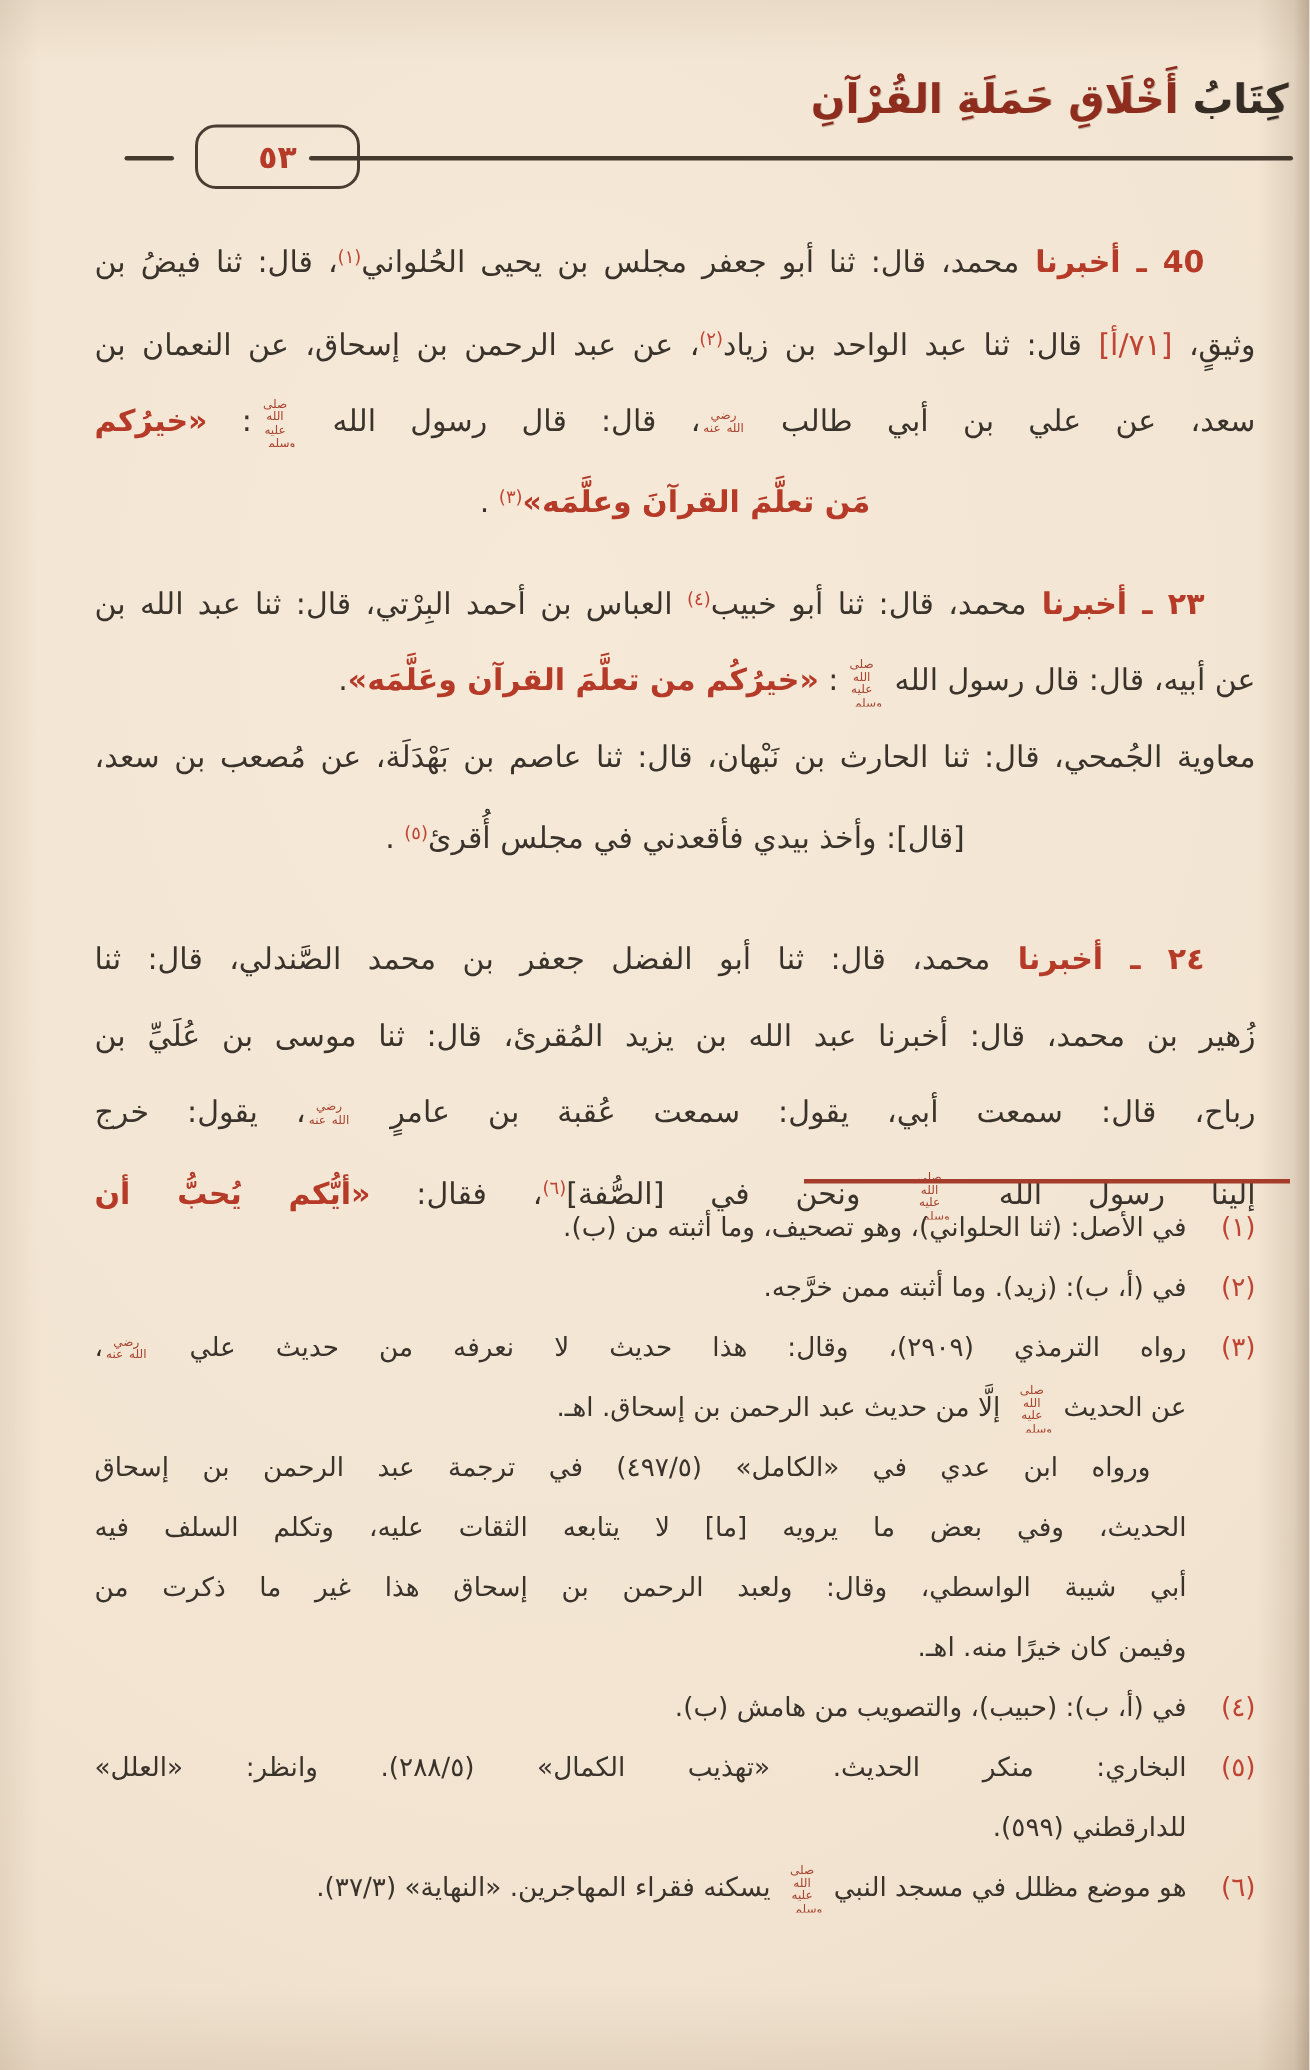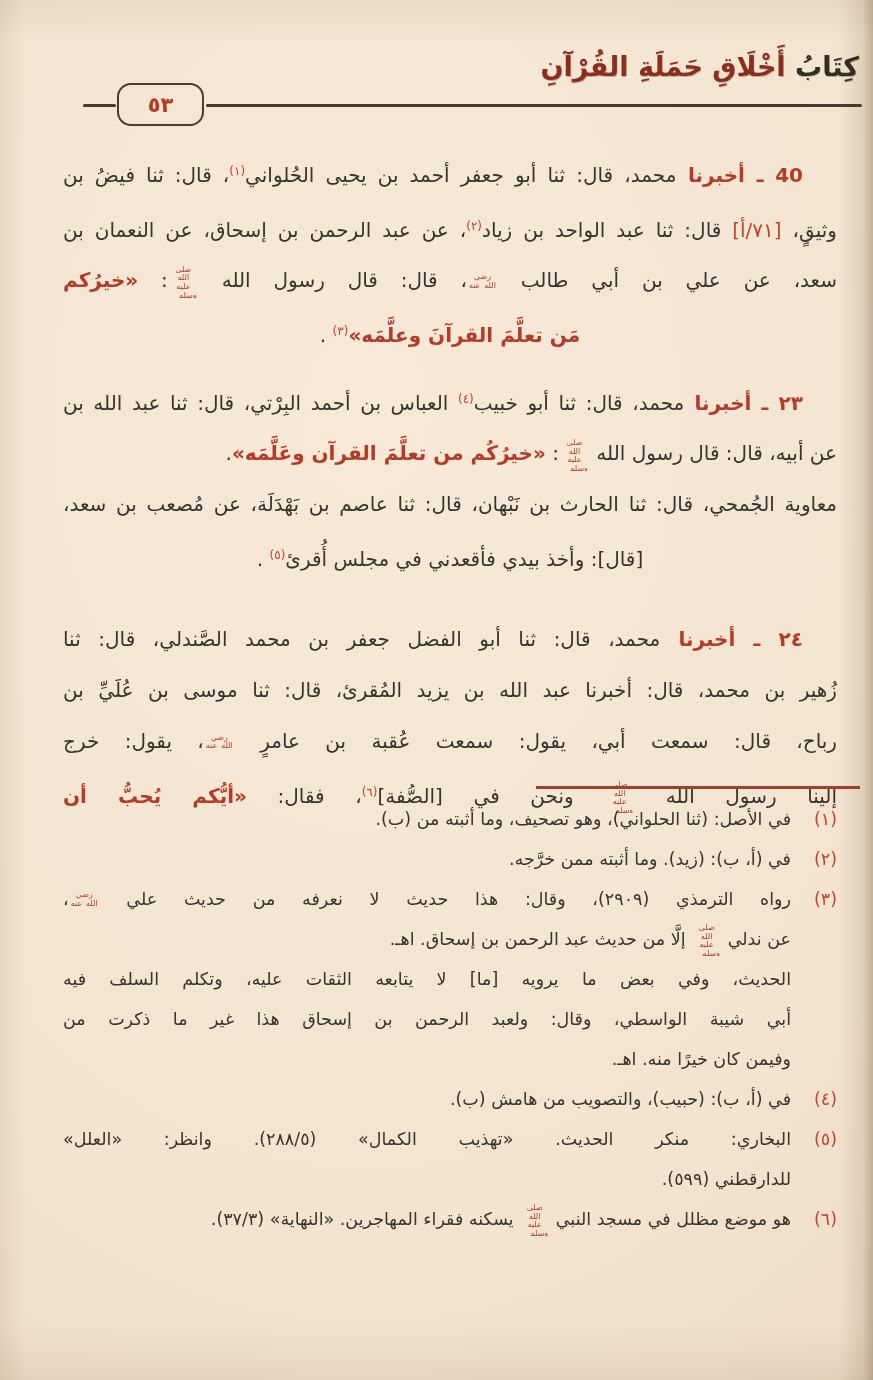--- a/index.html
+++ b/index.html
@@ -36,21 +36,21 @@
     position:absolute;top:52px;right:14px;width:300px;
     text-align:left;font-weight:bold;font-size:27px;line-height:1.1;
     letter-spacing:-1px;white-space:nowrap;
     text-shadow:.6px .6px 0 rgba(40,20,10,.25);
   }
   .title-black{color:#352d24;}
   .title-red{color:#8e2d1e;}
   .header-rule{position:absolute;top:104px;left:206px;right:11px;height:3px;background:var(--rule);border-radius:2px;}
   .header-dash{position:absolute;top:104px;left:83px;width:33px;height:3px;background:var(--rule);border-radius:2px;}
   .page-badge{
-    position:absolute;top:83px;left:117px;width:87px;height:43px;
+    position:absolute;top:83px;left:130px;width:110px;height:43px;
     border:2.5px solid #493e31;border-radius:14px;
     display:flex;align-items:center;justify-content:center;
     background:transparent;
   }
   .page-num{color:var(--red);font-size:21px;font-weight:bold;letter-spacing:2px;}
   
   .matn{position:absolute;top:146px;right:36px;width:774px;font-size:20px;}
   .para{margin:0;}
   .para + .para.gap-sm{margin-top:13px;}
   .para + .para.gap-lg{margin-top:29px;}
@@ -90,21 +90,21 @@
     <span class="title-red">أَخْلَاقِ حَمَلَةِ القُرْآنِ</span>
   </div>
   <div class="header-dash"></div>
   <div class="page-badge">
     <span class="page-num">٥٣</span>
   </div>
   <div class="header-rule"></div>
 
   <div class="matn">
     <div class="para">
-      <div class="ln fill ind"><span class="sg-red">40 ـ أخبرنا </span><span class="sg-ink">محمد، قال: ثنا أبو جعفر أحمد بن يحيى الحُلواني</span><span class="sg-sup">(١)</span><span class="sg-ink">، قال: ثنا فيضُ بن</span></div>
+      <div class="ln fill ind"><span class="sg-red">40 ـ أخبرنا </span><span class="sg-ink">محمد، قال: ثنا أبو جعفر مجلس بن يحيى الحُلواني</span><span class="sg-sup">(١)</span><span class="sg-ink">، قال: ثنا فيضُ بن</span></div>
       <div class="ln fill"><span class="sg-ink">وثيقٍ، </span><span class="sg-red2">[٧١/أ]</span><span class="sg-ink"> قال: ثنا عبد الواحد بن زياد</span><span class="sg-sup">(٢)</span><span class="sg-ink">، عن عبد الرحمن بن إسحاق، عن النعمان بن</span></div>
       <div class="ln fill"><span class="sg-ink">سعد، عن علي بن أبي طالب </span><span class="sg-hon">رضي الله عنه</span><span class="sg-ink">، قال: قال رسول الله </span><span class="sg-hon">صلى الله عليه وسلم</span><span class="sg-ink">: </span><span class="sg-red">«خيرُكم</span></div>
       <div class="ln center"><span class="sg-red">مَن تعلَّمَ القرآنَ وعلَّمَه»</span><span class="sg-sup">(٣)</span><span class="sg-ink"> .</span></div>
     </div>
     <div class="para gap-sm">
       <div class="ln fill ind"><span class="sg-red">٢٣ ـ أخبرنا </span><span class="sg-ink">محمد، قال: ثنا أبو خبيب</span><span class="sg-sup">(٤)</span><span class="sg-ink"> العباس بن أحمد البِرْتي، قال: ثنا عبد الله بن</span></div>
       <div class="ln end"><span class="sg-ink">عن أبيه، قال: قال رسول الله </span><span class="sg-hon">صلى الله عليه وسلم</span><span class="sg-ink">: </span><span class="sg-red">«خيرُكُم من تعلَّمَ القرآن وعَلَّمَه»</span><span class="sg-ink">.</span></div>
       <div class="ln fill"><span class="sg-ink">معاوية الجُمحي، قال: ثنا الحارث بن نَبْهان، قال: ثنا عاصم بن بَهْدَلَة، عن مُصعب بن سعد،</span></div>
       <div class="ln center"><span class="sg-ink">[قال]: وأخذ بيدي فأقعدني في مجلس أُقرئ</span><span class="sg-sup">(٥)</span><span class="sg-ink"> .</span></div>
     </div>
@@ -130,21 +130,22 @@
       <span class="fn-num">(٢)</span>
       <div class="fn-body">
         <div class="fline end"><span class="sg-ink">في (أ، ب): (زيد). وما أثبته ممن خرَّجه.</span></div>
       </div>
     </div>
 
     <div class="fn-row">
       <span class="fn-num">(٣)</span>
       <div class="fn-body">
         <div class="fline fill"><span class="sg-ink">رواه الترمذي (٢٩٠٩)، وقال: هذا حديث لا نعرفه من حديث علي </span><span class="sg-hon">رضي الله عنه</span><span class="sg-ink">،</span></div>
-        <div class="fline end"><span class="sg-ink">عن ندلي </span><span class="sg-hon">صلى الله عليه وسلم</span><span class="sg-ink"> إلَّا من حديث عبد الرحمن بن إسحاق. اهـ.</span></div>
+        <div class="fline end"><span class="sg-ink">عن الحديث </span><span class="sg-hon">صلى الله عليه وسلم</span><span class="sg-ink"> إلَّا من حديث عبد الرحمن بن إسحاق. اهـ.</span></div>
+        <div class="fline fill ind2"><span class="sg-ink">ورواه ابن عدي في «الكامل» (٤٩٧/٥) في ترجمة عبد الرحمن بن إسحاق</span></div>
         <div class="fline fill"><span class="sg-ink">الحديث، وفي بعض ما يرويه [ما] لا يتابعه الثقات عليه، وتكلم السلف فيه</span></div>
         <div class="fline fill"><span class="sg-ink">أبي شيبة الواسطي، وقال: ولعبد الرحمن بن إسحاق هذا غير ما ذكرت من</span></div>
         <div class="fline end"><span class="sg-ink">وفيمن كان خيرًا منه. اهـ.</span></div>
       </div>
     </div>
 
     <div class="fn-row">
       <span class="fn-num">(٤)</span>
       <div class="fn-body">
         <div class="fline end"><span class="sg-ink">في (أ، ب): (حبيب)، والتصويب من هامش (ب).</span></div>

